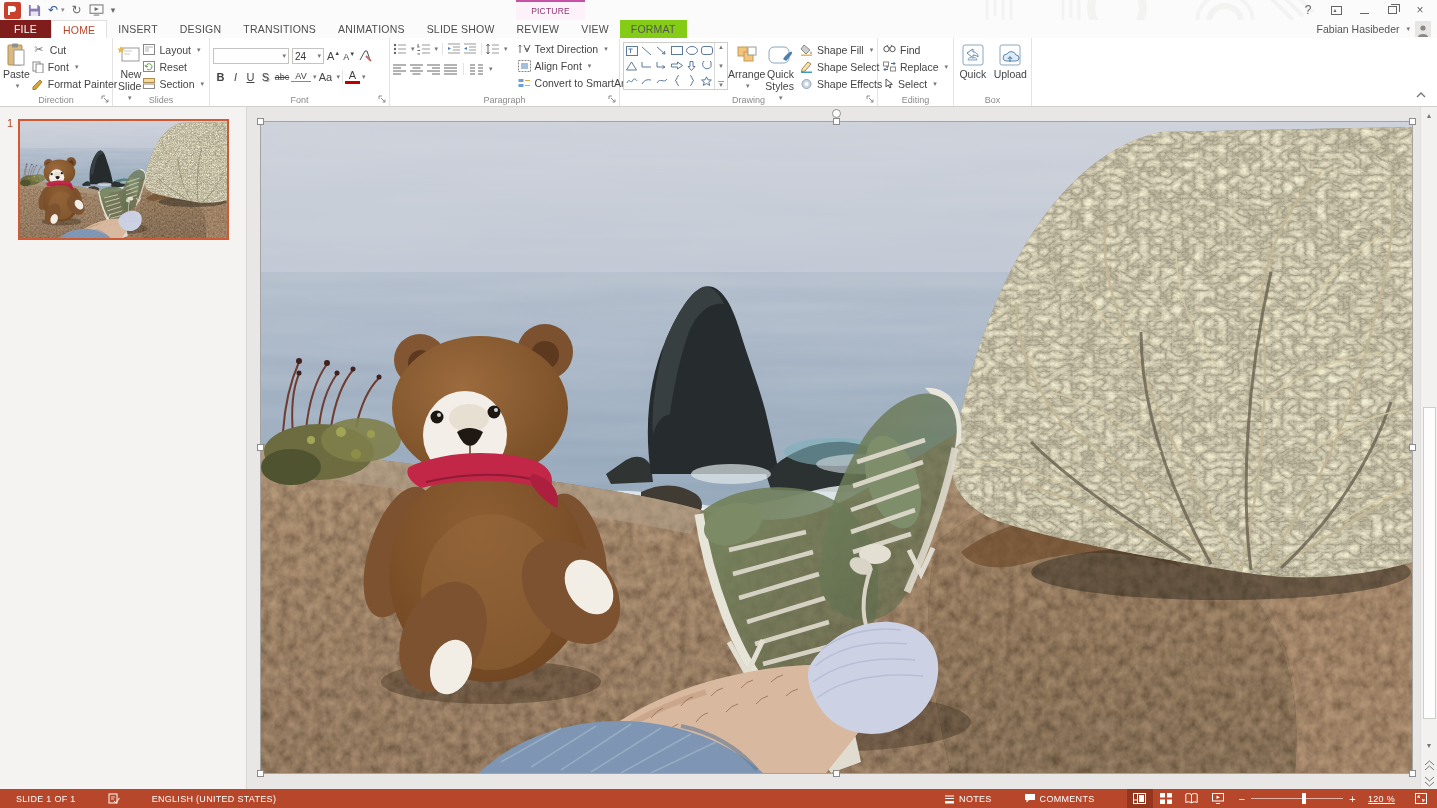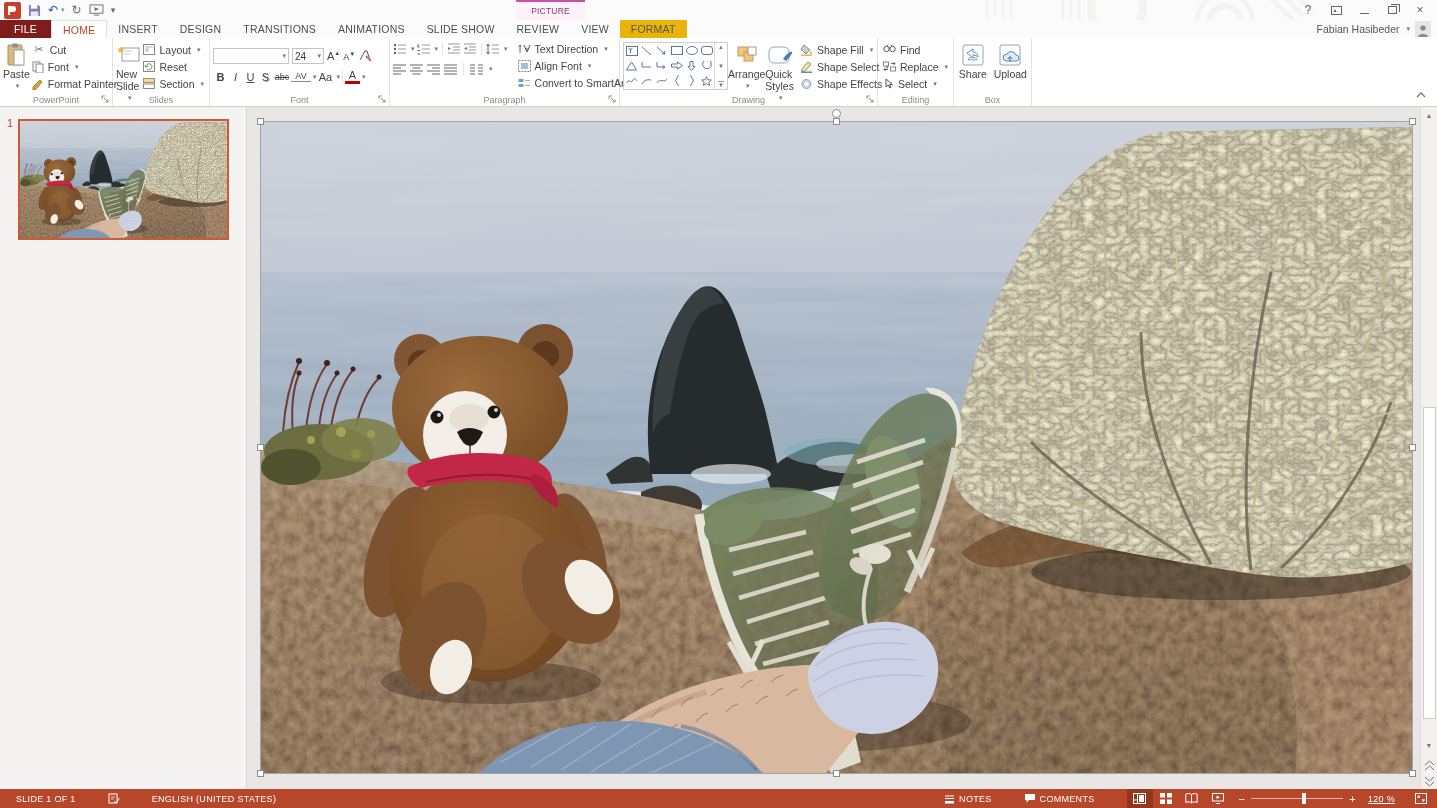--- a/index.html
+++ b/index.html
@@ -29,33 +29,33 @@
   .min-glyph { width:9px; height:1px; background:#666; margin-top:6px; }
   .ribbonopt-glyph { width:11px; height:9px; border:1px solid #666; position:relative; }
   .ribbonopt-glyph:after { content:"▴"; position:absolute; font-size:6px; left:2px; top:-1px; color:#666; }
 
   
   .tabrow { position:absolute; top:20px; left:0; width:100%; height:18px; background:#fcfbfb;
             display:flex; font-size:10.5px; }
   .tab { padding:0 11px; line-height:18px; color:#4d4d4d; letter-spacing:.2px; }
   .tab.file { background:#7f1d1d; color:#fff; padding:0 14px; }
   .tab.active { background:#fff; color:#b7472a; border:1px solid #e2dfdd; border-bottom:none; }
-  .tab.ctx { background:#eab308; color:#555; }
+  .tab.ctx { background:#84cc16; color:#555; }
   .account { position:absolute; right:6px; top:20px; height:18px; display:flex; align-items:center; gap:5px;
              font-size:10.5px; color:#555; }
   .avatar { width:16px; height:16px; background:#e8e6e4; display:flex; align-items:flex-end; justify-content:center; }
 
   
   .ribbon { position:absolute; top:38px; left:0; width:100%; height:69px; background:#fff;
             border-bottom:1px solid #d2cfcd; display:flex; }
   .grp { position:relative; border-right:1px solid #e6e4e2; padding:2px 3px 13px 3px; flex:none; }
   .grplabel { position:absolute; bottom:1px; left:0; right:0; text-align:center; font-size:9px; color:#8a8a8a; }
   .launcher { position:absolute; right:2px; bottom:2px; width:9px; height:9px; }
   .bigbtn { width:42px; display:flex; flex-direction:column; align-items:center; padding-top:2px;
-            font-size:10.5px; color:#444; text-align:left; line-height:12px; }
+            font-size:10.5px; color:#444; text-align:right; line-height:12px; }
   .bigbtn .bicon { height:26px; display:flex; align-items:center; }
   .sbtn { display:flex; align-items:center; gap:4px; height:17px; padding:0 2px; font-size:10.5px;
           color:#444; white-space:nowrap; }
   .sbtn svg, .sbtn .gl { flex:none; }
   .gl { font-size:11px; color:#777; width:14px; text-align:center; }
   .col { display:flex; flex-direction:column; justify-content:flex-start; }
   .dd { font-size:7px; color:#777; margin-left:2px; }
   .combo { display:flex; align-items:center; border:1px solid #c6c4c2; background:#fff; height:16px;
            font-size:10px; padding:0 2px; color:#333; }
   .combo .dd { margin-left:auto; }
@@ -219,21 +219,21 @@
               <span class="dd">▾</span>
           </div>
           <div class="sbtn">
             <svg class="ic" width="12" height="12" viewBox="0 0 12 12">
                 <path d="M1 9 L8 2 l2 2 L4 11 l-3 1z" fill="#d9a43c" stroke="#a87c22"></path>
               </svg>
             <span>Format Painter</span>
           </div>
         </div>
       </div>
-      <div class="grplabel">PowerPoint</div>
+      <div class="grplabel">Direction</div>
       <svg class="launcher" viewBox="0 0 9 9">
         <path d="M1,1 H4 M1,1 V4" stroke="#8a8a8a" fill="none"></path>
           <path d="M3,3 L7,7 M7,4.5 V7 H4.5" stroke="#8a8a8a" fill="none"></path>
       </svg>
     </div>
 
     <div class="grp" style="width:97px">
       <div style="display:flex">
         <div class="bigbtn" style="width:40px">
           <div class="bicon">
@@ -591,21 +591,21 @@
     <div class="grp" style="width:78px">
       <div style="display:flex; justify-content:center; gap:4px;">
         <div class="bigbtn" style="width:34px">
           <div class="bicon">
               <svg width="24" height="24" viewBox="0 0 24 24">
             <rect x="2" y="2" width="20" height="20" rx="2" fill="#fff" stroke="#8aa8c0"></rect>
             <path d="M6 10 L12 6 L12 9 C16 9 17 12 17 14 C15 12 13 12 12 12 L12 15z" fill="none" stroke="#5f87ab"></path>
             <path d="M7 17 a3 3 0 0 1 5-2 a2.5 2.5 0 0 1 4 2z" fill="#dcebf5" stroke="#8aa8c0"></path>
           </svg>
             </div>
-          <span>Share</span>
+          <span>Quick</span>
         </div>
         <div class="bigbtn" style="width:38px">
           <div class="bicon">
               <svg width="24" height="24" viewBox="0 0 24 24">
             <rect x="2" y="2" width="20" height="20" rx="2" fill="#fff" stroke="#8aa8c0"></rect>
             <path d="M5 15 a4 4 0 0 1 4-4 a5 5 0 0 1 9 1 a3 3 0 0 1 0 6 H8 a3.5 3.5 0 0 1-3-3z" fill="#dcebf5" stroke="#5f87ab"></path>
             <path d="M12 19 v-5 m-2.2 2 L12 13.6 L14.2 16" stroke="#3a6ea5" fill="none"></path>
           </svg>
             </div>
           <span>Upload</span>

